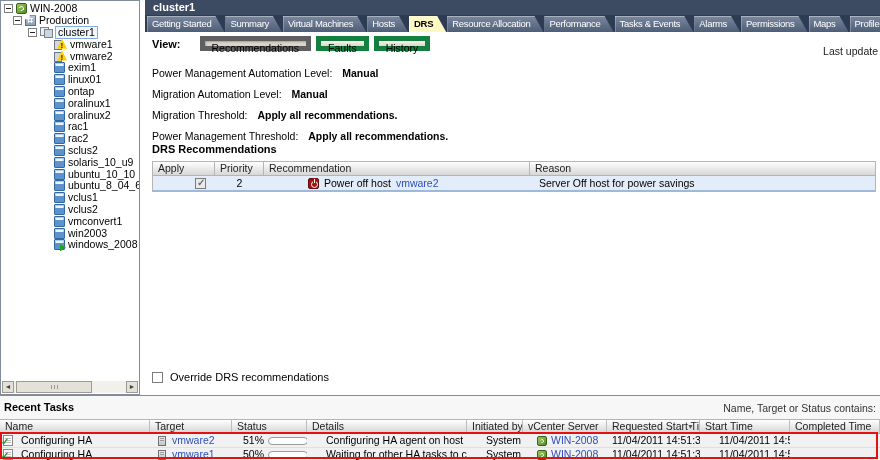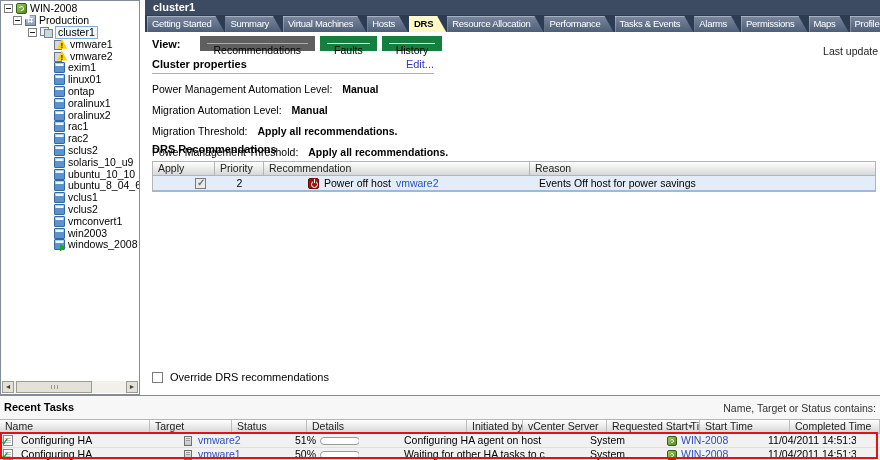--- a/index.html
+++ b/index.html
@@ -51,21 +51,21 @@
   .tab-bar{height:17px;background:#2d3c52;display:flex;align-items:flex-end;padding-left:2px;overflow:hidden;}
   .tab{height:16px;line-height:16px;padding:0 13px 0 5px;margin-right:1px;color:#fff;font-size:9.5px;letter-spacing:-0.3px;white-space:nowrap;
        background:linear-gradient(#7a889e,#4e5e77);
        clip-path:polygon(0 0,calc(100% - 9px) 0,100% 100%,0 100%);
        box-shadow:inset 0 1px 0 rgba(255,255,255,.35),inset 1px 0 0 rgba(255,255,255,.25);cursor:default;}
   .tab[data-active="true"]{background:#fef9c3;color:#000;font-weight:bold;text-align:center;}
   .content{position:absolute;left:0;top:32px;right:0;bottom:0;background:#fff;}
   .view-row{position:absolute;left:7px;top:4px;display:flex;align-items:center;gap:5px;}
   .view-label{font-weight:bold;margin-right:14px;}
   .view-btn{height:15px;line-height:14px;padding:0 7px;font-size:10.5px;background:linear-gradient(#f6f4f0,#dcd7cc);
-     border:7px solid #15803d;cursor:default;}
+     border:5px solid #15803d;cursor:default;}
   .view-btn[data-active="true"]{background:#dbd6cb;border-color:#5f5f5f;box-shadow:inset 1px 1px 2px rgba(0,0,0,.25);}
   .last-update{position:absolute;top:13px;right:2px;font-size:10.5px;color:#222;white-space:nowrap;}
   
   .props{position:absolute;left:7px;top:26px;width:282px;}
   .props-head{display:flex;justify-content:space-between;align-items:flex-end;border-bottom:1px solid #a7aec4;padding-bottom:3px;}
   .props-title{font-weight:bold;}
   a.link{color:#2e35c0;text-decoration:none;cursor:pointer;}
   a.tbl-link{color:#2e4fbe;text-decoration:none;cursor:pointer;}
   .prop-row{margin-top:9px;font-size:10.5px;white-space:nowrap;}
   .prop-row b{margin-left:7px;font-size:10.5px;}
@@ -94,21 +94,21 @@
   .tasks-pane{position:absolute;left:0;top:395px;width:880px;height:65px;background:#f7f7f7;border-top:1px solid #8a8a8a;box-sizing:border-box;}
   .tasks-title{position:absolute;left:4px;top:5px;font-weight:bold;}
   .tasks-filter{position:absolute;right:4px;top:6px;font-size:10.5px;color:#333;}
   .tgrid{display:grid;grid-template-columns:150px 82px 75px 160px 56px 84px 93px 90px 1fr;}
   .tasks-header{position:absolute;left:0;right:0;top:23px;height:13px;background:linear-gradient(#ffffff,#d5d5d5);
      border-top:1px solid #b5b5b5;border-bottom:1px solid #b5b5b5;box-sizing:content-box;font-size:10.5px;color:#222;}
   .th{padding-left:5px;height:13px;line-height:13px;border-right:1px solid #bdbdbd;white-space:nowrap;overflow:hidden;position:relative;}
   .th .sort{display:none;position:absolute;right:5px;top:0;font-size:7px;color:#555;}
   .th[data-sorted="true"] .sort{display:inline;}
   .task-rows{position:absolute;left:0;right:0;top:38px;}
-  .trow{height:13px;background:#f1f1f1;font-size:10.5px;align-items:center;gap:26px;}
+  .trow{height:13px;background:#f1f1f1;font-size:10.5px;align-items:center;}
   .trow + .trow{border-top:1px solid #e0e0e0;}
   .td{height:13px;line-height:13px;white-space:nowrap;overflow:hidden;display:flex;align-items:center;}
   .td-name{padding-left:3px;gap:8px;}
   .td-target{padding-left:8px;gap:6px;}
   .td-status{padding-left:8px;gap:4px;}
   .td-pad{padding-left:19px;}
   .td-req{padding-left:5px;}
   .td-vc{padding-left:14px;gap:4px;}
   [data-icon="task"]{width:10px;height:11px;background:#fff;border:1px solid #8a8a8a;}
   [data-icon="task"]::before{content:"";position:absolute;left:1px;top:2px;right:1px;height:5px;
@@ -297,24 +297,20 @@
   <div class="content">
     <div class="view-row">
       <span class="view-label">View:</span>
       <button class="view-btn" data-active="true">Recommendations</button>
       <button class="view-btn">Faults</button>
       <button class="view-btn">History</button>
     </div>
     <div class="last-update">Last update</div>
 
     <div class="props">
-      <div class="props-head">
-        <span class="props-title">Cluster properties</span>
-        <a class="link">Edit...</a>
-      </div>
       <div>
 
           <div class="prop-row">
             <span>Power Management Automation Level:</span>
             <b>Manual</b>
           </div>
 
           <div class="prop-row">
             <span>Migration Automation Level:</span>
             <b>Manual</b>
@@ -344,21 +340,21 @@
         <div class="drs-drow">
           <div class="cell-apply">
               <span class="cb checked"></span>
             </div>
           <div class="cell-priority">2</div>
           <div class="cell-rec">
             <span class="pwr"></span>
             <span>Power off host</span>
             <a class="tbl-link">vmware2</a>
           </div>
-          <div class="cell-reason">Events Off host for power savings</div>
+          <div class="cell-reason">Server Off host for power savings</div>
         </div>
       </div>
     </div>
 
     <div class="override-row">
       <span class="cb"></span>
       <span>Override DRS recommendations</span>
     </div>
   </div>
 </div>

